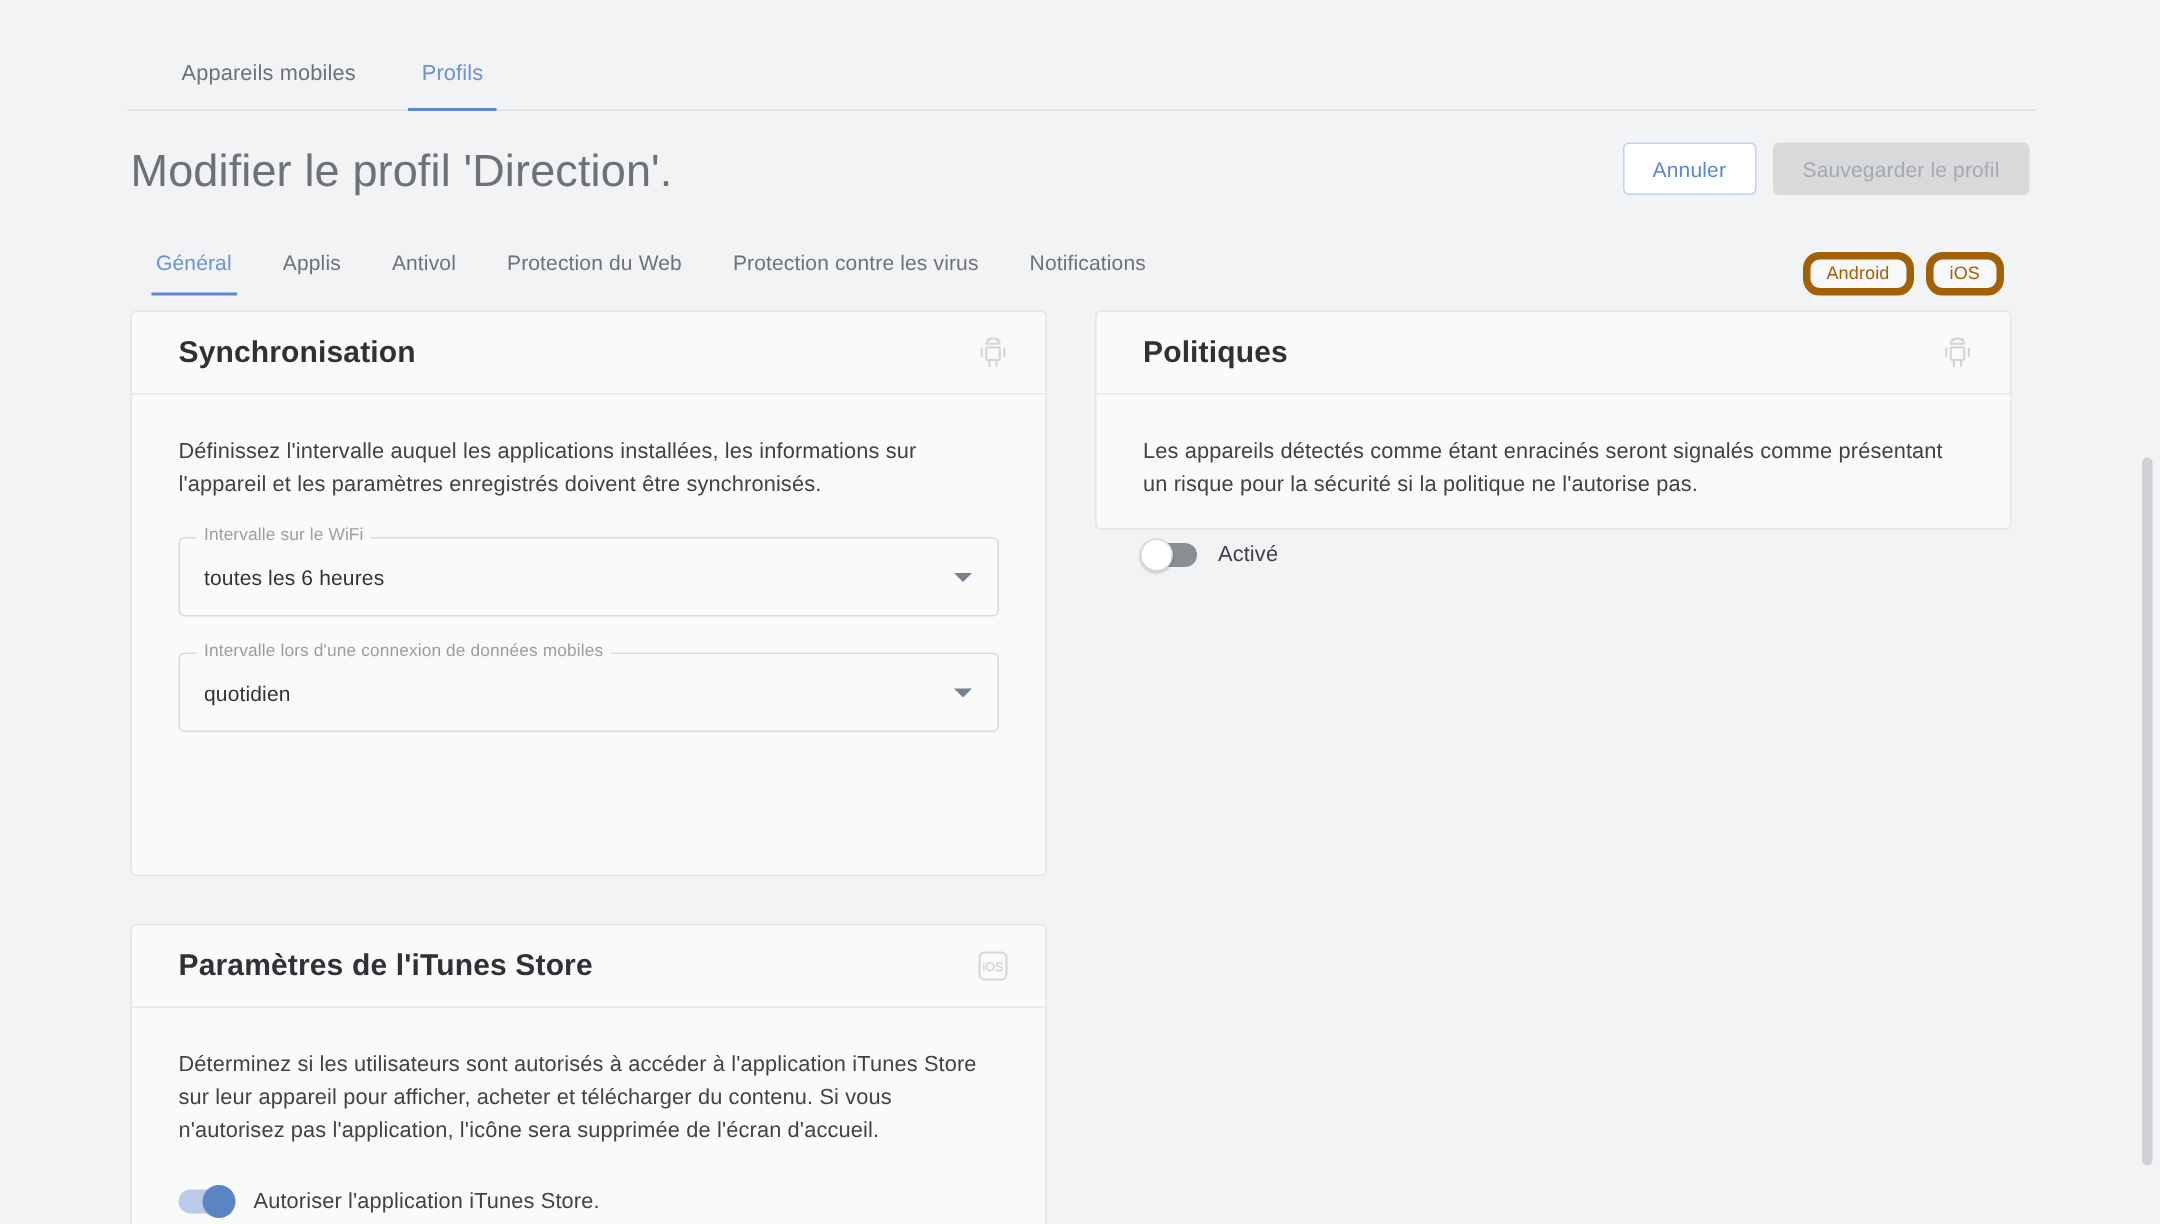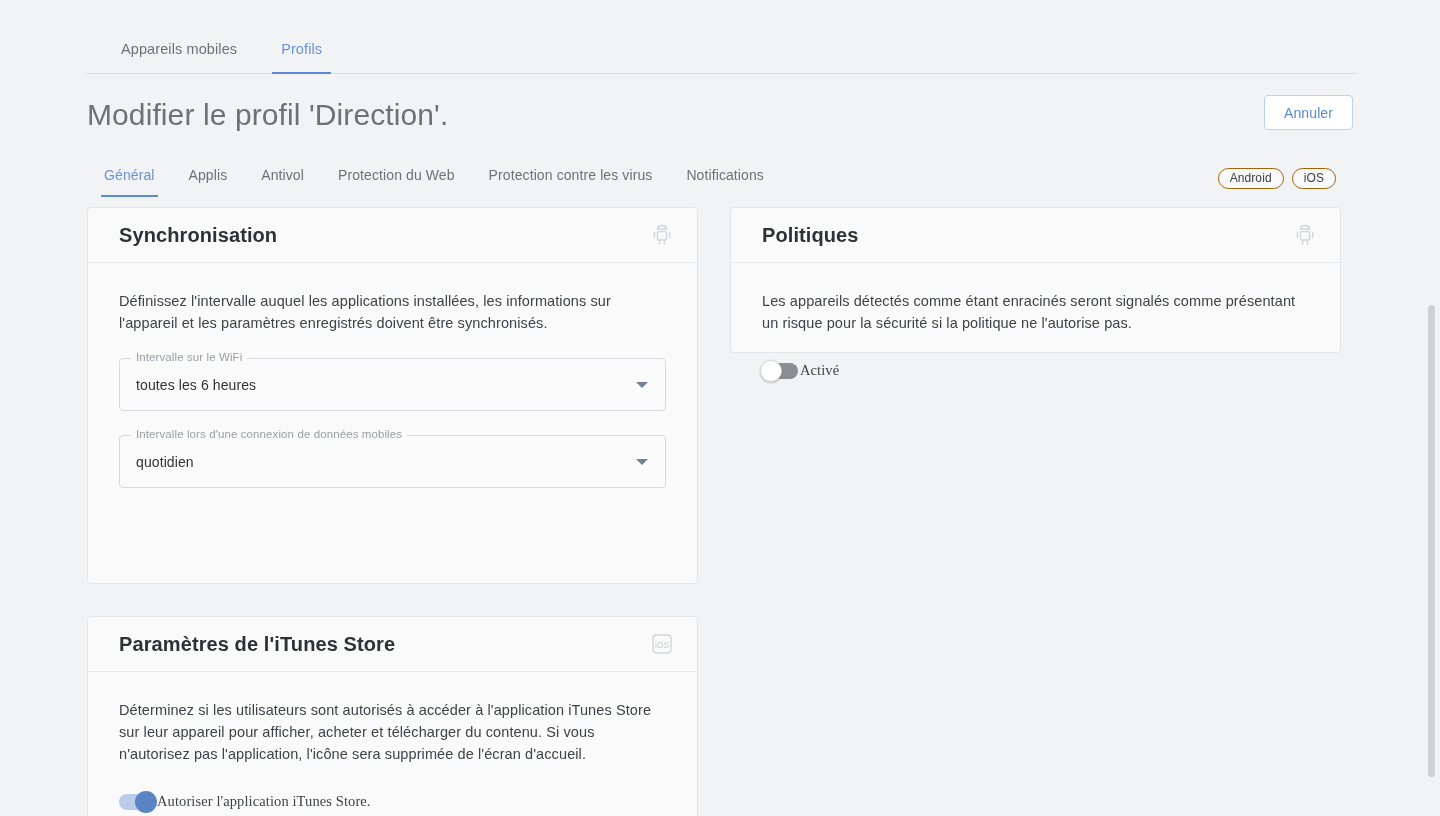--- a/index.html
+++ b/index.html
@@ -123,23 +123,23 @@
     background: #5b87d4;
   }
   .platform-chips {
     position: absolute;
     right: 17px;
     top: 5px;
     display: flex;
     gap: 8px;
   }
   .chip {
-    border: 1px solid #a16207;
+    border: 5px solid #a16207;
     border-radius: 11px;
-    color: #404040;
+    color: #a16207;
     font-size: 12px;
     padding: 2px 11px 3px 11px;
     background: #f7f8fa;
     cursor: pointer;
     letter-spacing: .1px;
   }
 
   
   .card {
     position: absolute;
@@ -223,23 +223,22 @@
     border-left: 6px solid transparent;
     border-right: 6px solid transparent;
     border-top: 6px solid #77808f;
     cursor: pointer;
   }
 
   
   .toggle-row {
     display: flex;
     align-items: center;
-    gap: 2px;
+    gap: 14px;
     margin-top: 28px;
-    font-family: Liberation Serif, serif;
   }
   .switch {
     position: relative;
     width: 36px;
     height: 16px;
     border-radius: 8px;
     flex: 0 0 auto;
     cursor: pointer;
   }
   .switch .thumb {
@@ -291,20 +290,21 @@
   <div class="topbar-tabs">
     <div class="topbar-tab">Appareils mobiles</div>
     <div class="topbar-tab active">Profils</div>
   </div>
 </div>
 
 <div class="page-header">
   <div class="page-title">Modifier le profil 'Direction'.</div>
   <div class="header-actions">
     <button class="btn btn-cancel">Annuler</button>
+    <button class="btn btn-save">Sauvegarder le profil</button>
   </div>
 </div>
 
 <div class="section-tabs">
   <div class="stab active">Général</div>
   <div class="stab">Applis</div>
   <div class="stab">Antivol</div>
   <div class="stab">Protection du Web</div>
   <div class="stab">Protection contre les virus</div>
   <div class="stab">Notifications</div>

